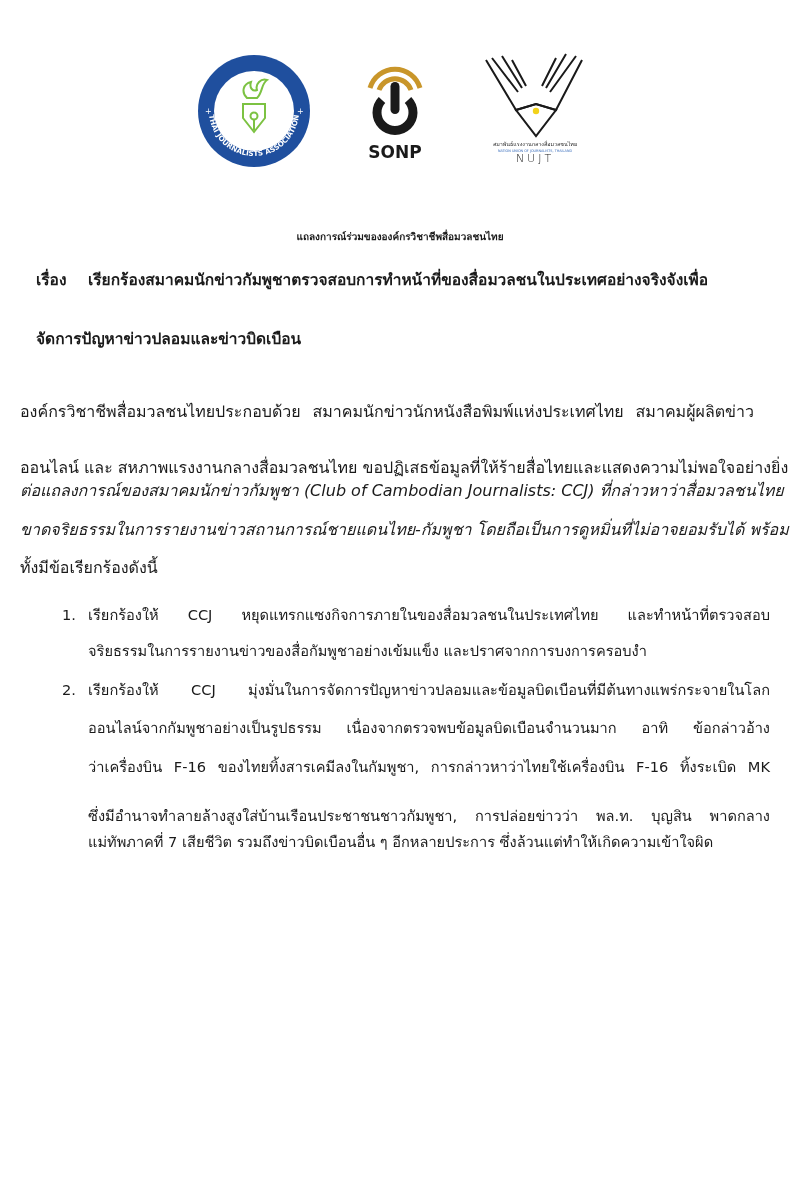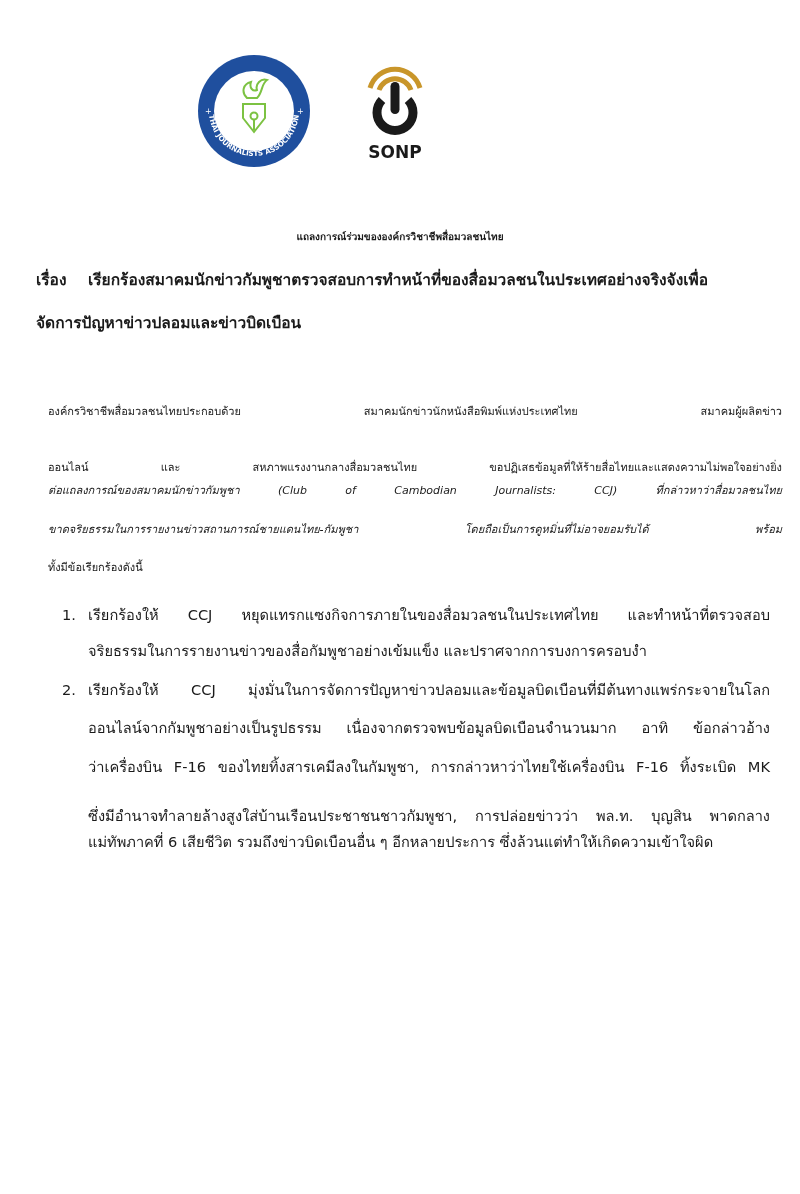--- a/index.html
+++ b/index.html
@@ -6,21 +6,21 @@
   body { width: 800px; height: 1194px; position: relative; overflow: hidden;
          font-family: "DejaVu Sans", "Liberation Sans", sans-serif; color: #1a1a1a; }
   .logos { position: absolute; top: 50px; left: 0; width: 800px; height: 120px; }
   .logo { position: absolute; }
   .logo-tja { left: 195px; top: 2px; width: 118px; height: 118px; }
   .logo-sonp { left: 360px; top: 2px; width: 70px; height: 112px; }
   .logo-nujt { left: 478px; top: 2px; width: 114px; height: 112px; }
   .line { position: absolute; white-space: nowrap; font-size: 15.2px; line-height: 20px; }
   .title { left: 0; width: 800px; text-align: center; top: 227px; font-weight: bold; font-size: 10px; }
   .subj { font-weight: bold; font-size: 15.5px; }
-  .para { left: 48px; width: 734px; font-size: 11px; text-align: justify; text-align-last: justify; }
+  .para { left: 20px; width: 734px; font-size: 16px; text-align: justify; text-align-last: justify; }
   .para.last { text-align-last: left; }
   .li-num { left: 62px; font-size: 14.6px; }
   .li-text { left: 88px; width: 682px; font-size: 14.6px; text-align: justify; text-align-last: justify; }
   .li-text.last { text-align-last: left; }
 </style>
 </head>
 <body>
 
 <div class="logos">
 
@@ -48,36 +48,48 @@
   <div class="logo logo-sonp">
     <svg width="70" height="112" viewBox="0 0 70 112">
       <path d="M10 36 A26 26 0 0 1 60 36" fill="none" stroke="#c9962a" stroke-width="5"></path>
       <path d="M19 38 A17 17 0 0 1 51 38" fill="none" stroke="#c9962a" stroke-width="5"></path>
       <path d="M22 48 A18 18 0 1 0 48 48" fill="none" stroke="#1a1a1a" stroke-width="9"></path>
       <rect x="30.5" y="30" width="9" height="32" rx="4.5" fill="#1a1a1a"></rect>
       <text x="35" y="106" text-anchor="middle" font-size="17" font-weight="bold" fill="#1a1a1a" font-family="DejaVu Sans, sans-serif">SONP</text>
     </svg>
   </div>
 
+  <div class="logo logo-nujt">
+    <svg width="114" height="112" viewBox="0 0 114 112">
+      <path d="M8 8 L38 58 L58 52 L78 58 L104 8" fill="none" stroke="#1a1a1a" stroke-width="2"></path>
+      <path d="M14 6 L40 40 M24 4 L44 36 M34 8 L48 34" stroke="#1a1a1a" stroke-width="2"></path>
+      <path d="M98 4 L72 40 M88 2 L68 36 M78 6 L64 34" stroke="#1a1a1a" stroke-width="2"></path>
+      <path d="M38 58 L58 52 L78 58 L58 84 Z" fill="none" stroke="#1a1a1a" stroke-width="2"></path>
+      <circle cx="58" cy="59" r="3.2" fill="#f2d21a"></circle>
+      <text x="57" y="94" text-anchor="middle" font-size="5.4" fill="#1a1a1a" font-family="DejaVu Sans, sans-serif">สมาพันธ์แรงงานกลางสื่อมวลชนไทย</text>
+      <text x="57" y="100" text-anchor="middle" font-size="3.4" fill="#3a6ebc" font-family="DejaVu Sans, sans-serif">NATION UNION OF JOURNALISTS, THAILAND</text>
+      <text x="57" y="110" text-anchor="middle" font-size="11" letter-spacing="3" fill="#1a1a1a" font-family="DejaVu Sans, sans-serif" font-weight="300">NUJT</text>
+    </svg>
+  </div>
 </div>
 
 <div class="line title">แถลงการณ์ร่วมขององค์กรวิชาชีพสื่อมวลชนไทย</div>
 
 <div class="line subj" style="left:36px; top:270px;">เรื่อง</div>
 <div class="line subj" style="left:88px; top:270px;">เรียกร้องสมาคมนักข่าวกัมพูชาตรวจสอบการทำหน้าที่ของสื่อมวลชนในประเทศอย่างจริงจังเพื่อ</div>
-<div class="line subj" style="left:36px; top:313px;">จัดการปัญหาข่าวปลอมและข่าวบิดเบือน</div>
+<div class="line subj" style="left:36px; top:329px;">จัดการปัญหาข่าวปลอมและข่าวบิดเบือน</div>
 
 <div class="line para" style="top:402px;">องค์กรวิชาชีพสื่อมวลชนไทยประกอบด้วย สมาคมนักข่าวนักหนังสือพิมพ์แห่งประเทศไทย สมาคมผู้ผลิตข่าว</div>
 <div class="line para" style="top:440px;margin-top:18px;">ออนไลน์ และ สหภาพแรงงานกลางสื่อมวลชนไทย ขอปฏิเสธข้อมูลที่ให้ร้ายสื่อไทยและแสดงความไม่พอใจอย่างยิ่ง</div>
 <div class="line para" style="top:481px;font-style:italic;">ต่อแถลงการณ์ของสมาคมนักข่าวกัมพูชา (Club of Cambodian Journalists: CCJ) ที่กล่าวหาว่าสื่อมวลชนไทย</div>
 <div class="line para" style="top:520px;font-style:italic;">ขาดจริยธรรมในการรายงานข่าวสถานการณ์ชายแดนไทย-กัมพูชา โดยถือเป็นการดูหมิ่นที่ไม่อาจยอมรับได้ พร้อม</div>
 <div class="line para last" style="top:558px;">ทั้งมีข้อเรียกร้องดังนี้</div>
 
 <div class="line li-num" style="top:605px;">1.</div>
 <div class="line li-text" style="top:605px;">เรียกร้องให้ CCJ หยุดแทรกแซงกิจการภายในของสื่อมวลชนในประเทศไทย และทำหน้าที่ตรวจสอบ</div>
 <div class="line li-text last" style="top:641px;">จริยธรรมในการรายงานข่าวของสื่อกัมพูชาอย่างเข้มแข็ง และปราศจากการบงการครอบงำ</div>
 
 <div class="line li-num" style="top:680px;">2.</div>
 <div class="line li-text" style="top:680px;">เรียกร้องให้ CCJ มุ่งมั่นในการจัดการปัญหาข่าวปลอมและข้อมูลบิดเบือนที่มีต้นทางแพร่กระจายในโลก</div>
 <div class="line li-text" style="top:718px;">ออนไลน์จากกัมพูชาอย่างเป็นรูปธรรม  เนื่องจากตรวจพบข้อมูลบิดเบือนจำนวนมาก อาทิ ข้อกล่าวอ้าง</div>
 <div class="line li-text" style="top:757px;">ว่าเครื่องบิน F-16 ของไทยทิ้งสารเคมีลงในกัมพูชา, การกล่าวหาว่าไทยใช้เครื่องบิน F-16 ทิ้งระเบิด MK</div>
 <div class="line li-text" style="top:794px;margin-top:12px;">ซึ่งมีอำนาจทำลายล้างสูงใส่บ้านเรือนประชาชนชาวกัมพูชา, การปล่อยข่าวว่า พล.ท. บุญสิน พาดกลาง</div>
-<div class="line li-text last" style="top:832px;">แม่ทัพภาคที่ 6  เสียชีวิต  รวมถึงข่าวบิดเบือนอื่น ๆ อีกหลายประการ ซึ่งล้วนแต่ทำให้เกิดความเข้าใจผิด</div>
+<div class="line li-text last" style="top:832px;">แม่ทัพภาคที่ 7  เสียชีวิต  รวมถึงข่าวบิดเบือนอื่น ๆ อีกหลายประการ ซึ่งล้วนแต่ทำให้เกิดความเข้าใจผิด</div>
 
 </body></html>

